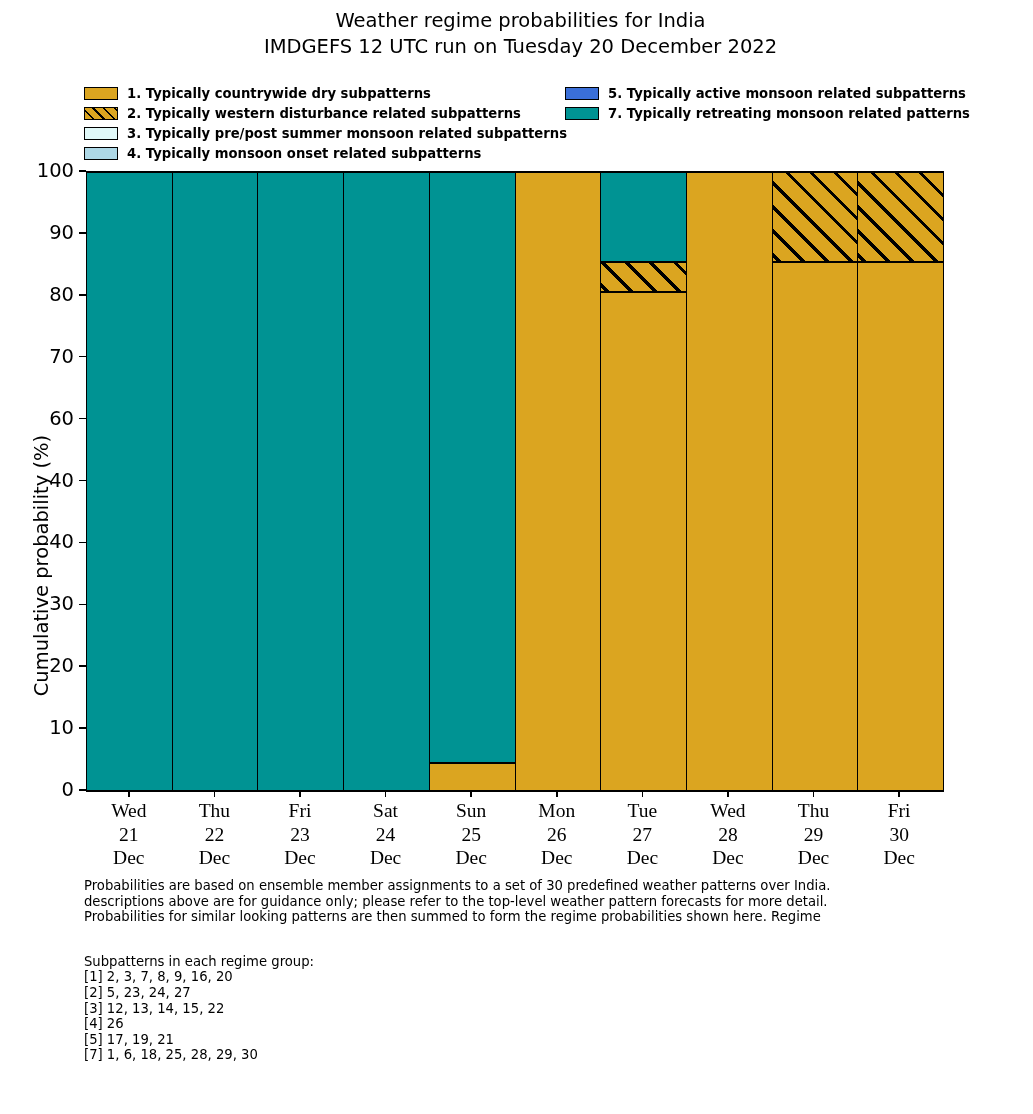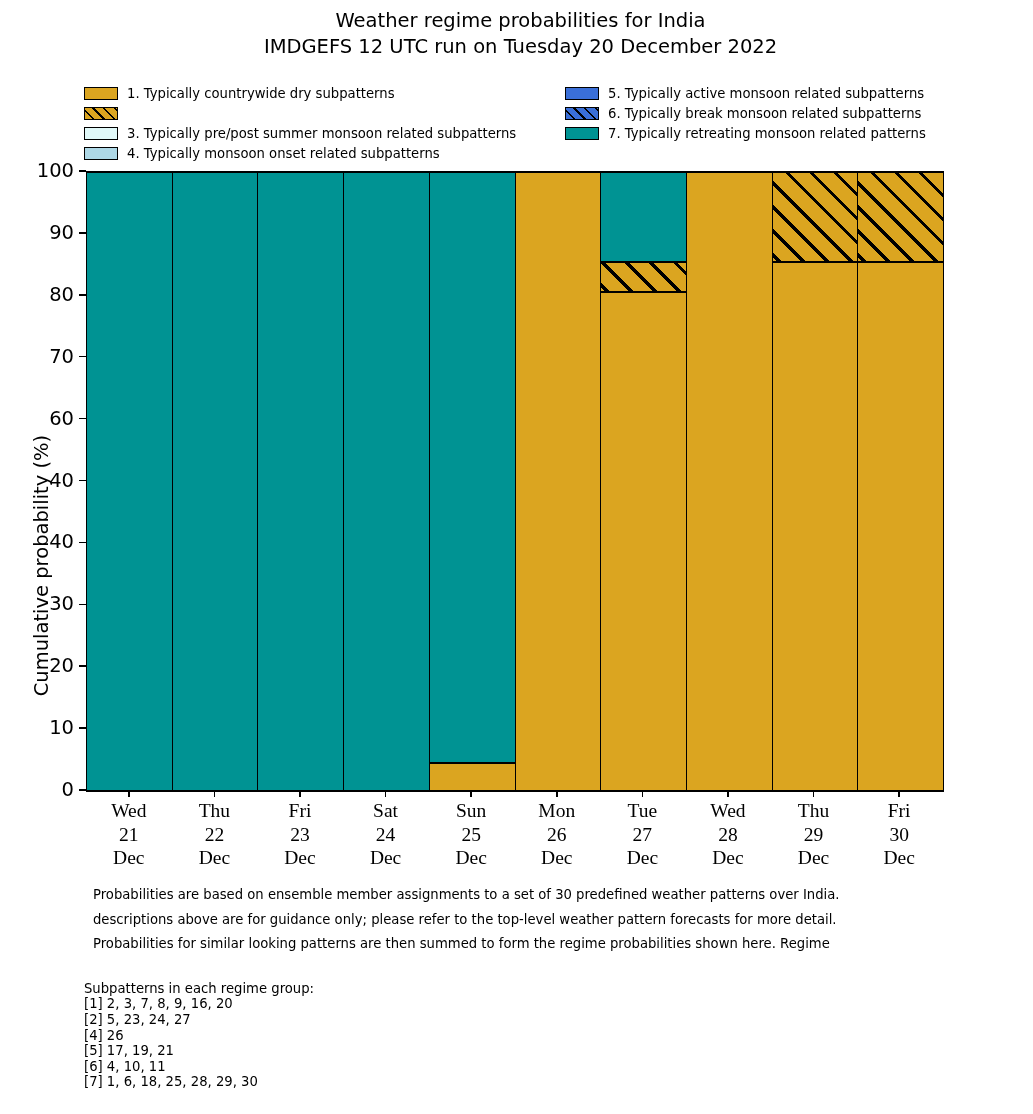--- a/index.html
+++ b/index.html
@@ -53,20 +53,21 @@
     margin-right: 9px;
     flex: 0 0 auto;
     position: relative;
     overflow: hidden;
   }
   .legend-label {
     font-size: 13.2px;
     line-height: 15px;
     white-space: nowrap;
     color: #000;
+    font-weight: bold;
   }
 
   
   .hatch-sw {
     position: absolute;
     left: -6px; top: -6px; right: -6px; bottom: -6px;
     background-image: repeating-linear-gradient(
       45deg,
       rgba(0,0,0,0) 0px,
       rgba(0,0,0,0) 6.0px,
@@ -195,21 +196,21 @@
   .xtick-cell .xlabel span { display: block; }
 
   
   #footnote-block {
     position: absolute;
     left: 84px;
     top: 878px;
     width: 900px;
   }
   #footnote-para p {
-    margin: 9px;
+    margin: 0;
     font-size: 13.2px;
     line-height: 15.6px;
     white-space: nowrap;
   }
   #subpattern-block {
     margin-top: 29px;
   }
   #subpattern-block .sp-line {
     font-size: 13.2px;
     line-height: 15.6px;
@@ -227,40 +228,35 @@
 <div id="legend">
   <div class="legend-col left" id="legend-left">
       <div class="legend-item">
         <span class="legend-swatch" style="background: rgb(219, 165, 32);"></span>
         <span class="legend-label">1. Typically countrywide dry subpatterns</span>
       </div>
       <div class="legend-item">
         <span class="legend-swatch" style="background: rgb(219, 165, 32);">
           <span class="hatch-sw"></span>
         </span>
+        <span class="legend-label">2. Typically western disturbance related subpatterns</span>
       </div>
       <div class="legend-item">
         <span class="legend-swatch" style="background: rgb(224, 248, 248);"></span>
         <span class="legend-label">3. Typically pre/post summer monsoon related subpatterns</span>
       </div>
       <div class="legend-item">
         <span class="legend-swatch" style="background: rgb(174, 216, 230);"></span>
         <span class="legend-label">4. Typically monsoon onset related subpatterns</span>
       </div>
     </div>
   <div class="legend-col right" id="legend-right">
       <div class="legend-item">
         <span class="legend-swatch" style="background: rgb(58, 111, 216);"></span>
         <span class="legend-label">5. Typically active monsoon related subpatterns</span>
-      </div>
-      <div class="legend-item">
-        <span class="legend-swatch" style="background: rgb(58, 111, 216);">
-          <span class="hatch-sw"></span>
-        </span>
-        <span class="legend-label">6. Typically break monsoon related subpatterns</span>
       </div>
       <div class="legend-item">
         <span class="legend-swatch" style="background: rgb(0, 147, 147);"></span>
         <span class="legend-label">7. Typically retreating monsoon related patterns</span>
       </div>
     </div>
 </div>
 
 <div id="y-axis">
   <div id="y-axis-title">Cumulative probability (%)</div>
@@ -442,18 +438,18 @@
 <div id="footnote-block">
   <div id="footnote-para">
       <p>Probabilities are based on ensemble member assignments to a set of 30 predefined weather patterns over India.</p>
       <p>descriptions above are for guidance only; please refer to the top-level weather pattern forecasts for more detail.</p>
       <p>Probabilities for similar looking patterns are then summed to form the regime probabilities shown here. Regime</p>
     </div>
   <div id="subpattern-block">
     <div class="sp-line">Subpatterns in each regime group:</div>
   <div class="sp-line">[1] 2, 3, 7, 8, 9, 16, 20</div>
       <div class="sp-line">[2] 5, 23, 24, 27</div>
+      <div class="sp-line">[3] 12, 13, 14, 15, 22</div>
       <div class="sp-line">[4] 26</div>
       <div class="sp-line">[5] 17, 19, 21</div>
-      <div class="sp-line">[6] 4, 10, 11</div>
       <div class="sp-line">[7] 1, 6, 18, 25, 28, 29, 30</div>
     </div>
 </div>
 
 </body></html>

